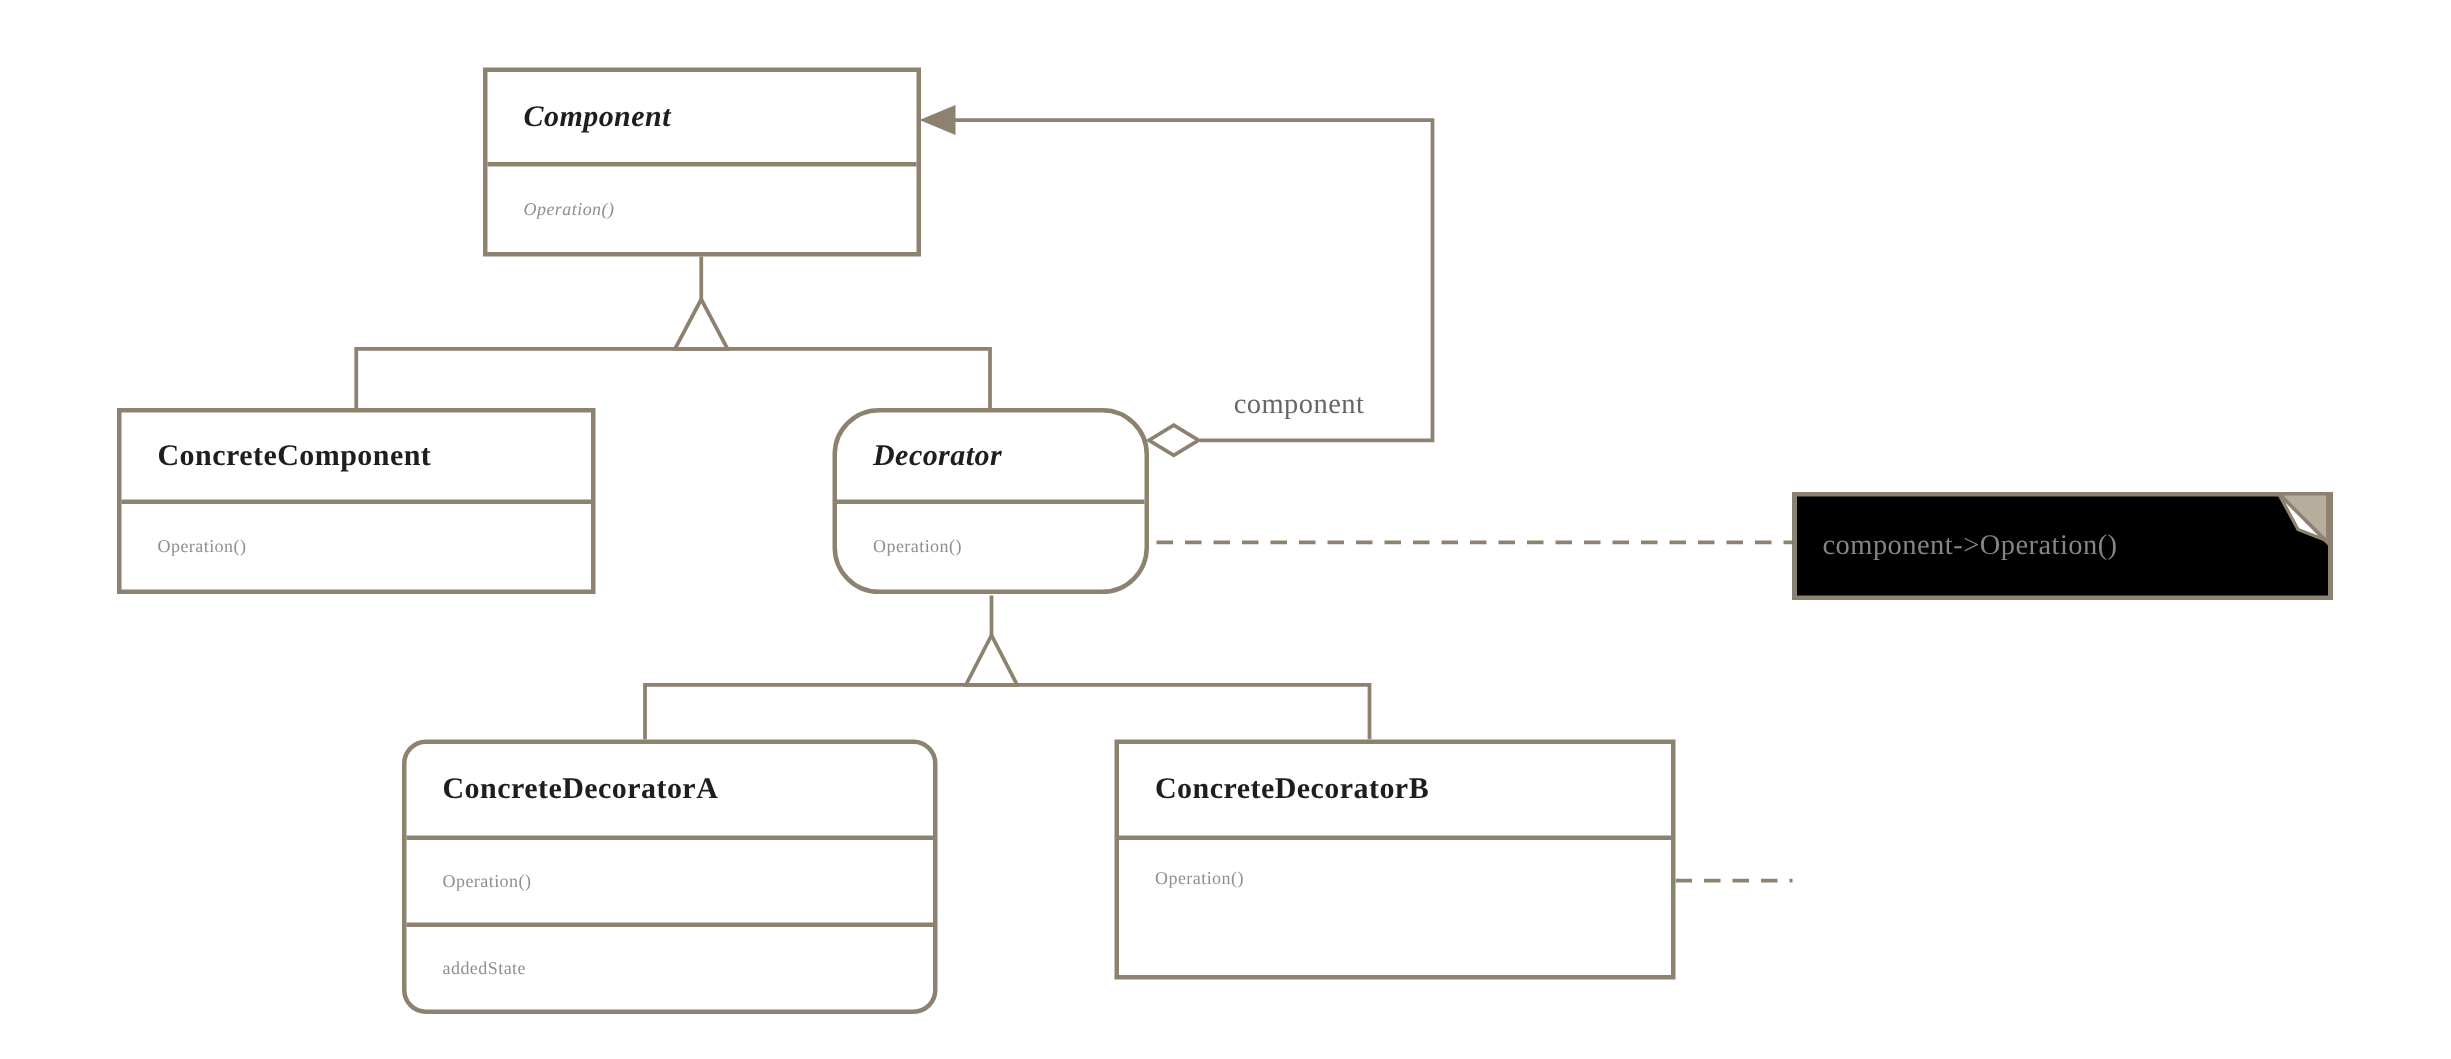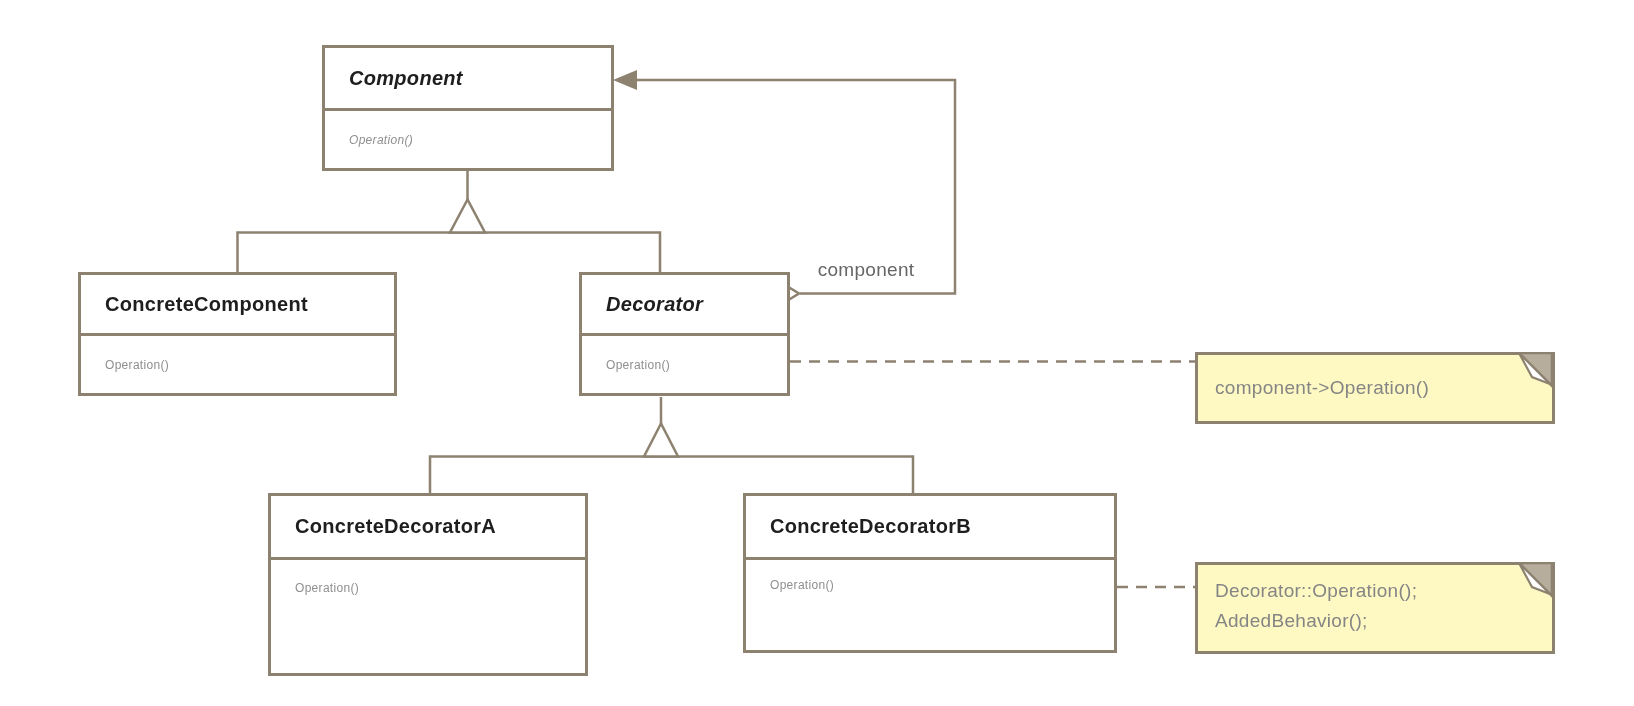--- a/index.html
+++ b/index.html
@@ -1,19 +1,19 @@
 <!DOCTYPE html>
 <html><head>
 <meta charset="utf-8">
 <title>UML Class Diagram</title>
 <style>
   html,body{margin:0;padding:0;background:#ffffff;}
   .stage{
     position:relative;width:1634px;height:706px;background:#ffffff;overflow:hidden;
-    font-family:Liberation Sans, sans-serif;
+    font-family:Liberation Serif, serif;
     --line:#8d8170;--titleText:#1e1e1e;--memberText:#8f8f8f;
     --noteText:#858585;--labelText:#666666;--foldFill:#b7ad9c;
   }
   .wires{position:absolute;left:0;top:0;}
   .wires .stroke{stroke:var(--line);stroke-width:2.5;fill:none;}
   .wires .hollow{stroke:var(--line);stroke-width:2.5;fill:#ffffff;}
   .wires .solid{fill:var(--line);stroke:none;}
   .wires .dashed{stroke:var(--line);stroke-width:2.5;fill:none;stroke-dasharray:11 8;}
   .wires .dashcircle{stroke:var(--line);stroke-width:2.3;fill:none;stroke-dasharray:4.5 4;}
   .box{
@@ -22,22 +22,22 @@
   }
   .comp{box-sizing:border-box;display:flex;align-items:center;padding-left:24px;}
   .comp.divided{border-top:3px solid var(--line);}
   .grow{flex:1;}
   .title-c{font-size:20px;font-weight:bold;color:var(--titleText);letter-spacing:.3px;}
   .member-c{font-size:12px;color:var(--memberText);letter-spacing:.3px;}
   .abstract-name{font-style:italic;}
   .abstract-member{font-style:italic;}
   .multi{flex-direction:column;align-items:flex-start;justify-content:flex-start;padding-top:6px;line-height:39px;}
   .note{
-    position:absolute;box-sizing:border-box;background:#fef9c3;
-    border:3px solid var(--line);color:var(--noteText);font-size:19px;letter-spacing:.3px;margin-top:24px;
+    position:absolute;box-sizing:border-box;background:#000000;
+    border:3px solid var(--line);color:var(--noteText);font-size:19px;letter-spacing:.3px;
   }
   .note-fold{position:absolute;top:-3px;right:-3px;width:40px;height:38px;}
   .note-fold .back{fill:var(--foldFill);stroke:var(--line);stroke-width:2.5;}
   .note-fold .flap{fill:#ffffff;stroke:var(--line);stroke-width:2.2;}
   .note-body{position:absolute;inset:0;display:flex;flex-direction:column;justify-content:center;padding-left:17px;}
   .note-body.two-line{justify-content:flex-start;padding-top:11px;line-height:30px;}
   .role-label{
     position:absolute;left:800px;top:259px;width:132px;text-align:center;
     font-size:19px;color:var(--labelText);letter-spacing:.3px;
   }
@@ -81,35 +81,38 @@
 
   <div class="box" style="left:78px;top:272px;width:319px;height:124px;">
     <div class="comp title-c" style="height:58px;">
       <span>ConcreteComponent</span>
     </div>
     <div class="comp member-c divided grow">
       <span>Operation()</span>
     </div>
   </div>
 
-  <div class="box" style="left:579px;top:272px;width:211px;height:124px;">
+  <div class="box" style="left:555px;top:272px;width:211px;height:124px;border-radius:31px;">
     <div class="comp title-c" style="height:58px;">
       <span class="abstract-name">Decorator</span>
     </div>
     <div class="comp member-c divided grow">
       <span>Operation()</span>
     </div>
   </div>
 
-  <div class="box" style="left:268px;top:493px;width:320px;height:183px;">
+  <div class="box" style="left:268px;top:493px;width:357px;height:183px;border-radius:16px;">
     <div class="comp title-c" style="height:61px;">
       <span>ConcreteDecoratorA</span>
     </div>
     <div class="comp member-c divided" style="height:58px;">
       <span>Operation()</span>
+    </div>
+    <div class="comp member-c divided grow">
+      <span>addedState</span>
     </div>
   </div>
 
   <div class="box" style="left:743px;top:493px;width:374px;height:160px;">
     <div class="comp title-c" style="height:61px;">
       <span>ConcreteDecoratorB</span>
     </div>
     <div class="comp member-c divided grow multi">
       <span>Operation()</span>
     </div>
@@ -120,24 +123,14 @@
   <div class="note" style="left:1195px;top:328px;width:360px;height:72px;">
     <svg class="note-fold" viewBox="0 0 40 38">
       <polygon class="back" points="4,1 37,1 37,34"></polygon>
       <polygon class="flap" points="4,1 35,32 17,25"></polygon>
     </svg>
     <div class="note-body">
       <span>component-&gt;Operation()</span>
     </div>
   </div>
 
-  <div class="note" style="left:1195px;top:538px;width:360px;height:92px;">
-    <svg class="note-fold" viewBox="0 0 40 38">
-      <polygon class="back" points="4,1 37,1 37,34"></polygon>
-      <polygon class="flap" points="4,1 35,32 17,25"></polygon>
-    </svg>
-    <div class="note-body two-line">
-      <span>Decorator::Operation();</span>
-      <span>AddedBehavior();</span>
-    </div>
-  </div>
 
 </div>
 
 </body></html>

